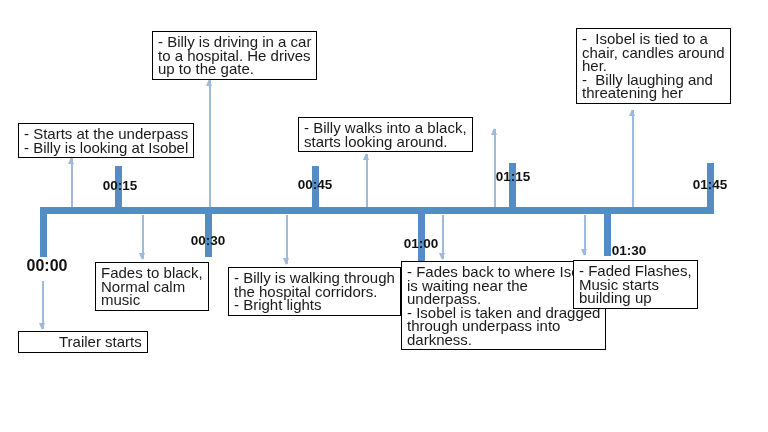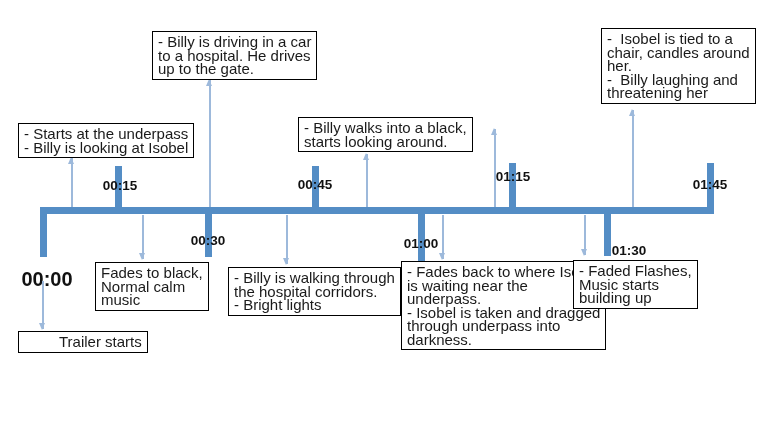--- a/index.html
+++ b/index.html
@@ -14,21 +14,21 @@
   .tk1{left:115px;top:166px;height:41px;}
   .tk2{left:205px;top:214px;height:43px;}
   .tk3{left:312px;top:166px;height:41px;}
   .tk4{left:418px;top:214px;height:47px;}
   .tk5{left:509px;top:163px;height:44px;}
   .tk6{left:604px;top:214px;height:42px;}
   .tk7{left:707px;top:163px;height:44px;}
   
   .tlab{position:absolute;transform:translateX(-50%);font-weight:700;color:#111;
         font-size:13.5px;white-space:nowrap;}
-  .tl0{left:47px;top:268px;font-size:20px;}
+  .tl0{left:47px;top:257px;font-size:16px;}
   .tl1{left:120px;top:178px;}
   .tl2{left:208px;top:233px;}
   .tl3{left:315px;top:177px;}
   .tl4{left:421px;top:236px;}
   .tl5{left:513px;top:169px;}
   .tl6{left:629px;top:243px;}
   .tl7{left:710px;top:177px;}
   
   .ar{position:absolute;width:1.5px;background:#9db9db;}
   .hu,.hd{position:absolute;left:-3px;width:0;height:0;
@@ -45,21 +45,21 @@
   .a8{left:286px;top:215px;height:49px;}
   .a9{left:442px;top:215px;height:44px;}
   .a10{left:584px;top:215px;height:40px;}
   
   .note{position:absolute;border:1.5px solid #000;background:#fff;color:#1a1a1a;
         padding:3px 5px;font-size:15px;line-height:13.5px;white-space:pre;}
   .b0{left:18px;top:123px;}
   .b1{left:152px;top:31px;}
   .b2{left:298px;top:117px;}
   .b3{left:448px;top:90px;}
-  .b4{left:601px;top:28px;}
+  .b4{left:576px;top:28px;}
   .b5{left:18px;top:331px;min-width:77px;padding-left:40px;}
   .b6{left:95px;top:262px;min-width:83px;}
   .b7{left:228px;top:267px;}
   .b8{left:401px;top:261px;}
   .b9{left:573px;top:260px;min-width:83px;}
 </style>
 </head>
 <body>
 
 <div id="canvas">

